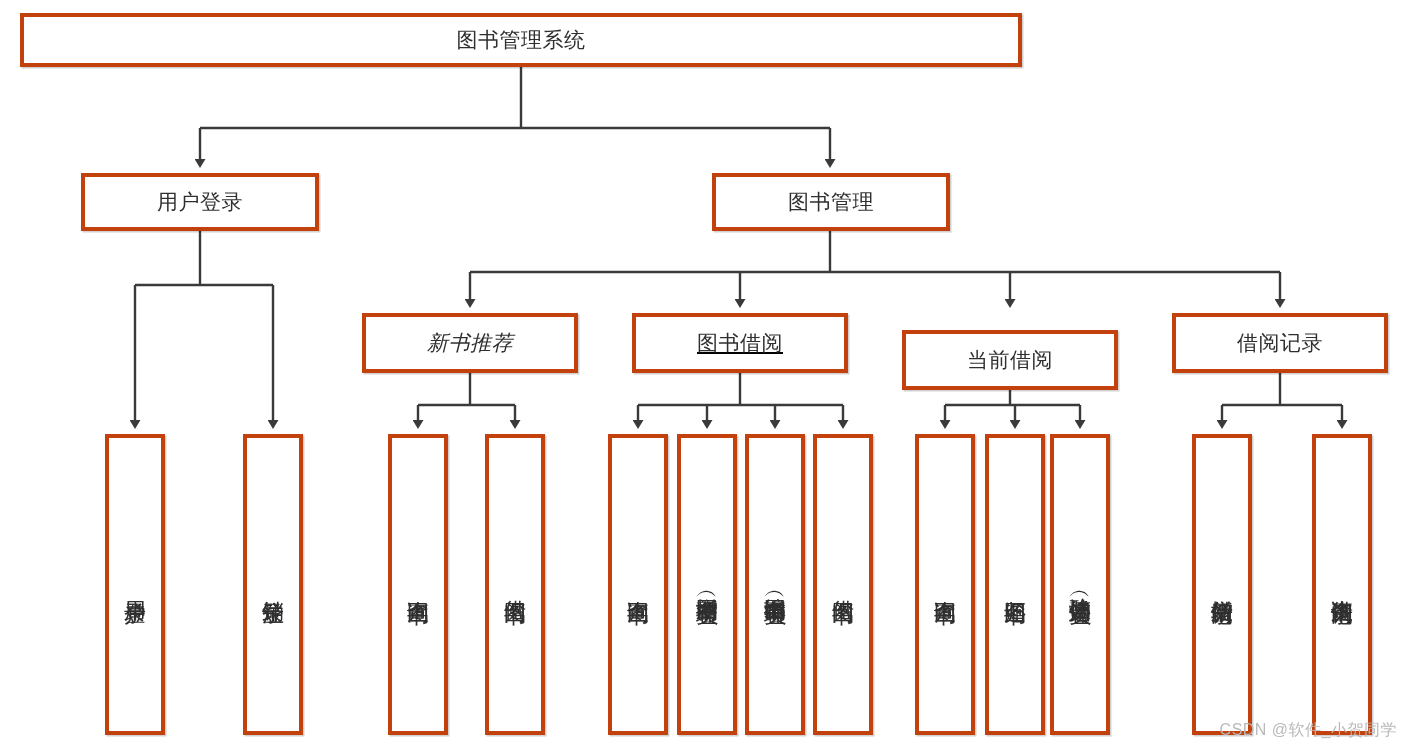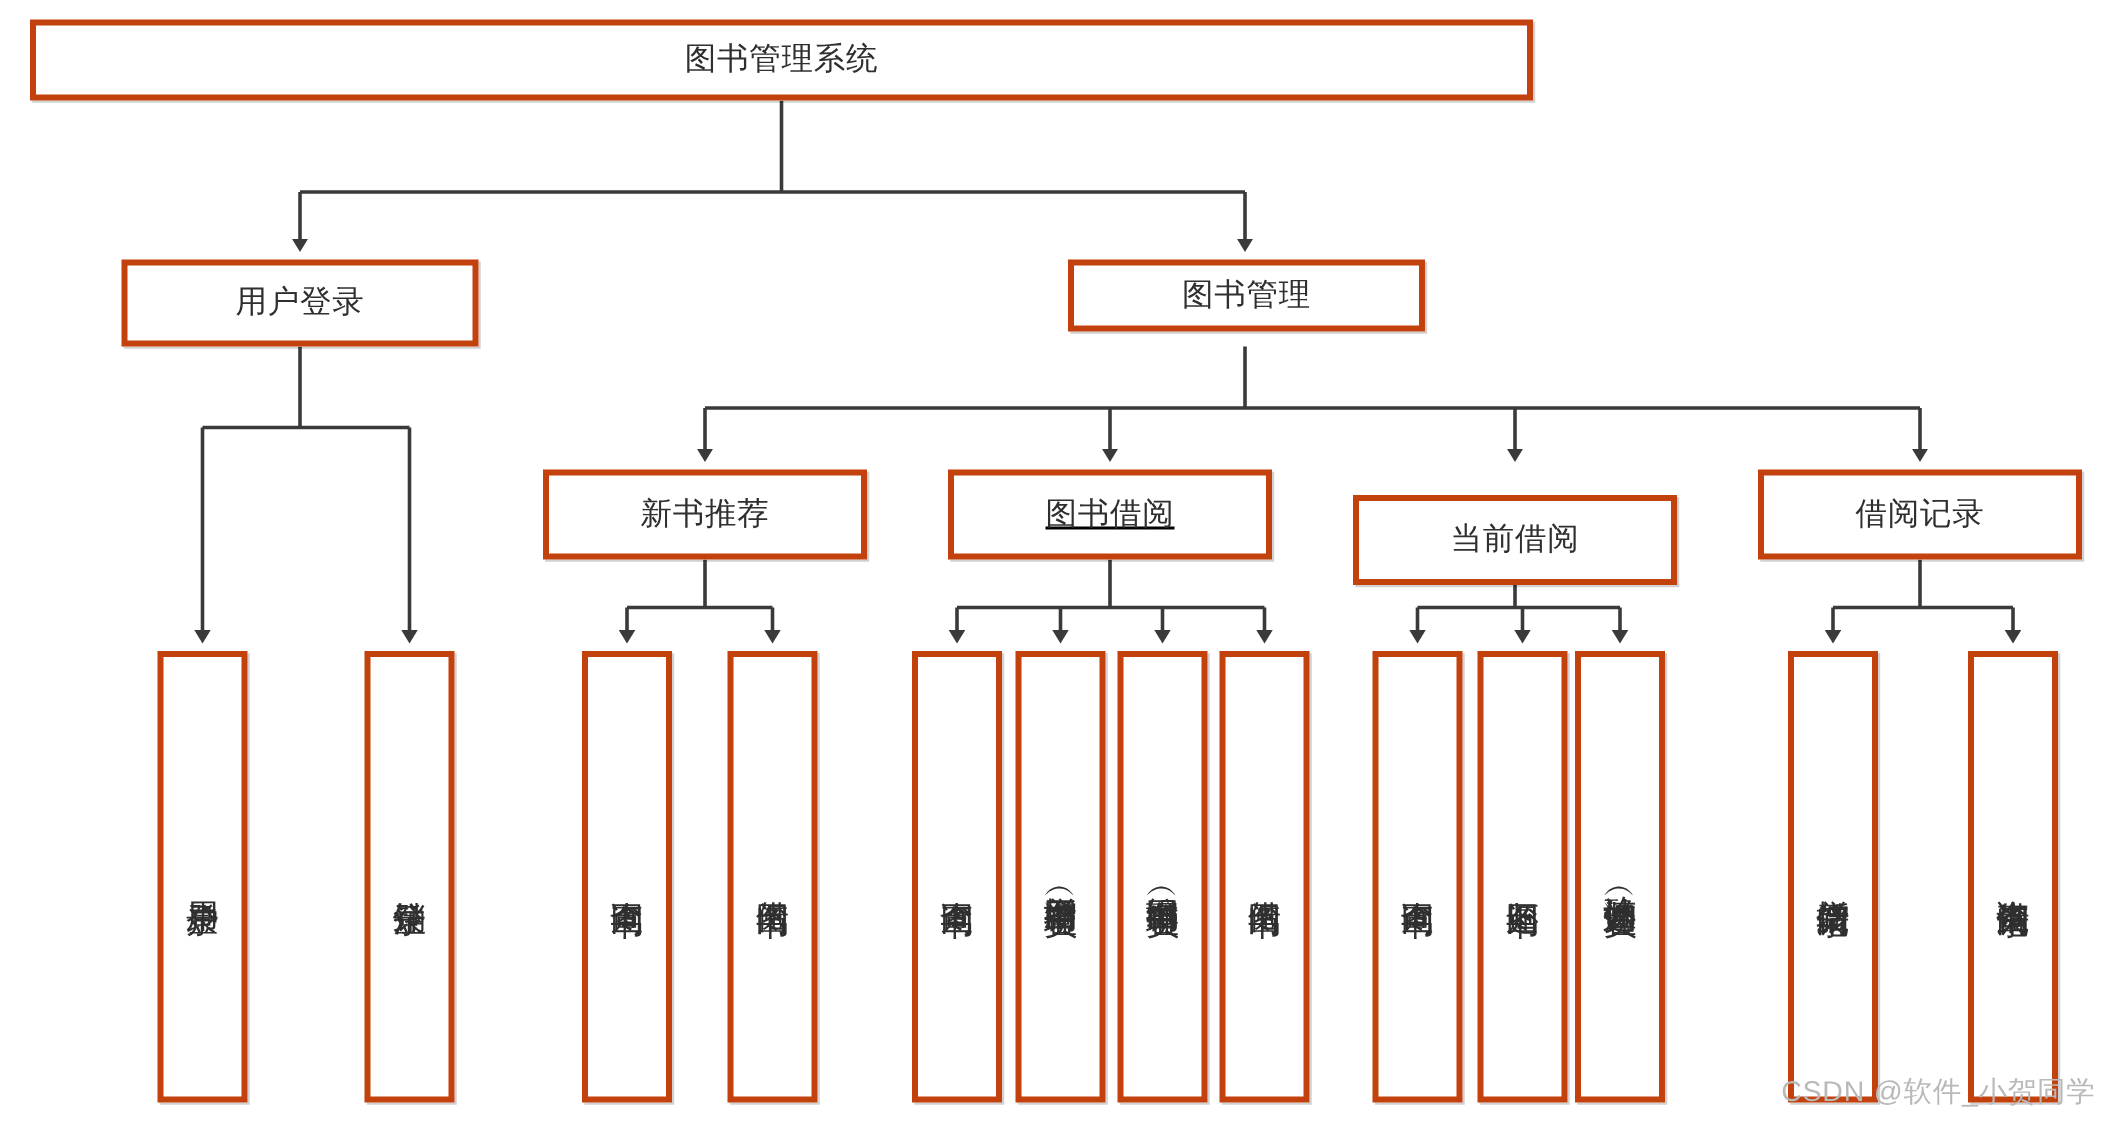--- a/index.html
+++ b/index.html
@@ -53,21 +53,21 @@
     font-size: 22px;
     line-height: 1.28;
     letter-spacing: 1px;
     max-height: 100%;
   }
   #watermark {
     position: absolute;
     right: 8px;
     bottom: 6px;
     color: #b9b9b9;
-    font-size: 19px;
+    font-size: 16px;
     letter-spacing: 0.5px;
     user-select: none;
   }
 </style>
 </head>
 <body>
 
 <div id="canvas">
 
   <svg id="edges" viewBox="0 0 1405 747">
@@ -120,25 +120,25 @@
     </g>
   </svg>
 
   <div class="node" style="left:20px; top:13px; width:1002px; height:54px;">
     <span class="lbl">图书管理系统</span>
   </div>
 
   <div class="node" style="left:81px; top:173px; width:238px; height:58px;">
     <span class="lbl">用户登录</span>
   </div>
-  <div class="node" style="left:712px; top:173px; width:238px; height:48px;">
+  <div class="node" style="left:712px; top:173px; width:238px; height:58px;">
     <span class="lbl">图书管理</span>
   </div>
 
-  <div class="node" style="left:362px; top:313px; width:216px; height:60px;">
+  <div class="node" style="left:362px; top:313px; width:216px; height:60px;font-style:italic;">
     <span class="lbl">新书推荐</span>
   </div>
   <div class="node" style="left:632px; top:313px; width:216px; height:60px;text-decoration:underline;">
     <span class="lbl">图书借阅</span>
   </div>
   <div class="node" style="left:902px; top:330px; width:216px; height:60px;">
     <span class="lbl">当前借阅</span>
   </div>
   <div class="node" style="left:1172px; top:313px; width:216px; height:60px;">
     <span class="lbl">借阅记录</span>

